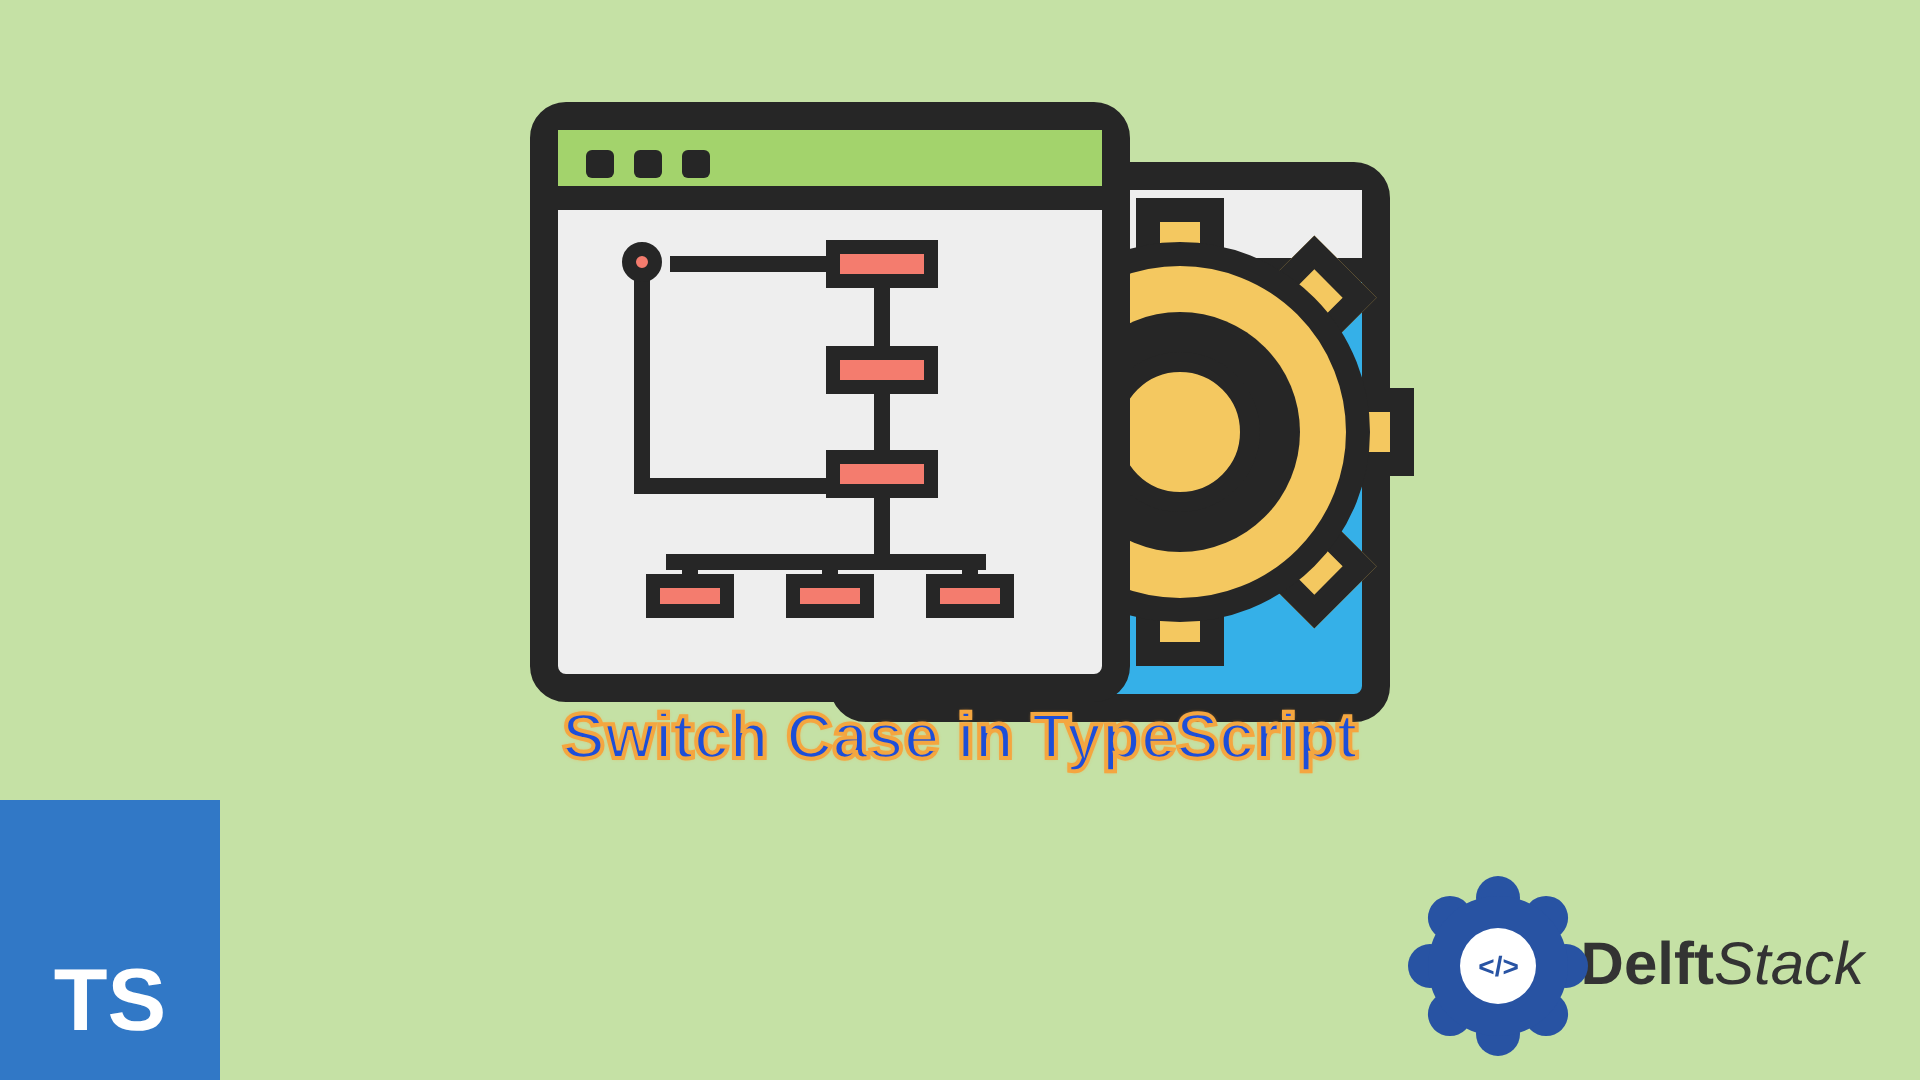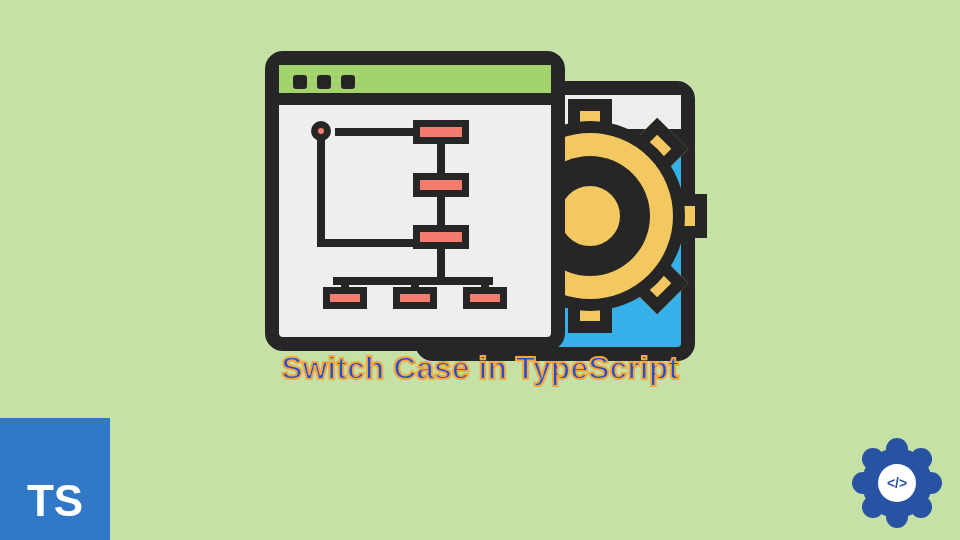--- a/index.html
+++ b/index.html
@@ -40,21 +40,21 @@
   .lv1{width:8px;height:36px;top:27px;left:144px}
   .lv2{width:8px;height:36px;top:80px;left:144px}
   .lv3{width:8px;height:36px;top:132px;left:144px}
   .lh2{height:8px;width:160px;top:160px;left:40px}
   .lv4{width:8px;height:18px;top:160px;left:48px}
   .lv5{width:8px;height:18px;top:160px;left:118px}
   .lv6{width:8px;height:18px;top:160px;left:188px}
   .lv-root{width:8px;height:110px;top:20px;left:24px}
   .lh-root{height:8px;width:100px;top:122px;left:24px}
   .title{position:absolute;left:50%;top:350px;transform:translateX(-50%);font-family:'Arial Black',Arial,sans-serif;font-weight:900;font-size:32px;color:#1d4ed8;-webkit-text-stroke:2px #f4a640;text-shadow:0 0 2px #f4a640;white-space:nowrap}
-  .ts-logo{position:absolute;left:0;bottom:0;width:110px;height:122px;background:#3178c6;display:flex;align-items:flex-end;justify-content:center;padding-bottom:14px}
+  .ts-logo{position:absolute;left:0;bottom:0;width:110px;height:140px;background:#3178c6;display:flex;align-items:flex-end;justify-content:center;padding-bottom:14px}
   .ts-logo span{color:#fff;font-weight:700;font-size:44px;font-family:Arial,sans-serif}
   .delft{position:absolute;right:28px;bottom:22px;display:flex;align-items:center;gap:6px}
   .badge{width:70px;height:70px;position:relative}
   .badge-outer{position:absolute;inset:0;border-radius:50%;background:#2853a3}
   .badge-petal{position:absolute;width:22px;height:22px;background:#2853a3;border-radius:50%;top:50%;left:50%;margin:-11px}
   .bp1{transform:rotate(0deg) translate(34px)}
   .bp2{transform:rotate(45deg) translate(34px)}
   .bp3{transform:rotate(90deg) translate(34px)}
   .bp4{transform:rotate(135deg) translate(34px)}
   .bp5{transform:rotate(180deg) translate(34px)}
@@ -131,13 +131,16 @@
       <div class="badge-petal bp2"></div>
       <div class="badge-petal bp3"></div>
       <div class="badge-petal bp4"></div>
     <div class="badge-petal bp5"></div>
       <div class="badge-petal bp6"></div>
       <div class="badge-petal bp7"></div>
       <div class="badge-petal bp8"></div>
     <div class="badge-outer"></div>
     <div class="badge-inner">&lt;/&gt;</div>
   </div>
+  <div class="delft-text">
+    <b>Delft</b><span>Stack</span>
+  </div>
 </div>
 
 </body></html>

